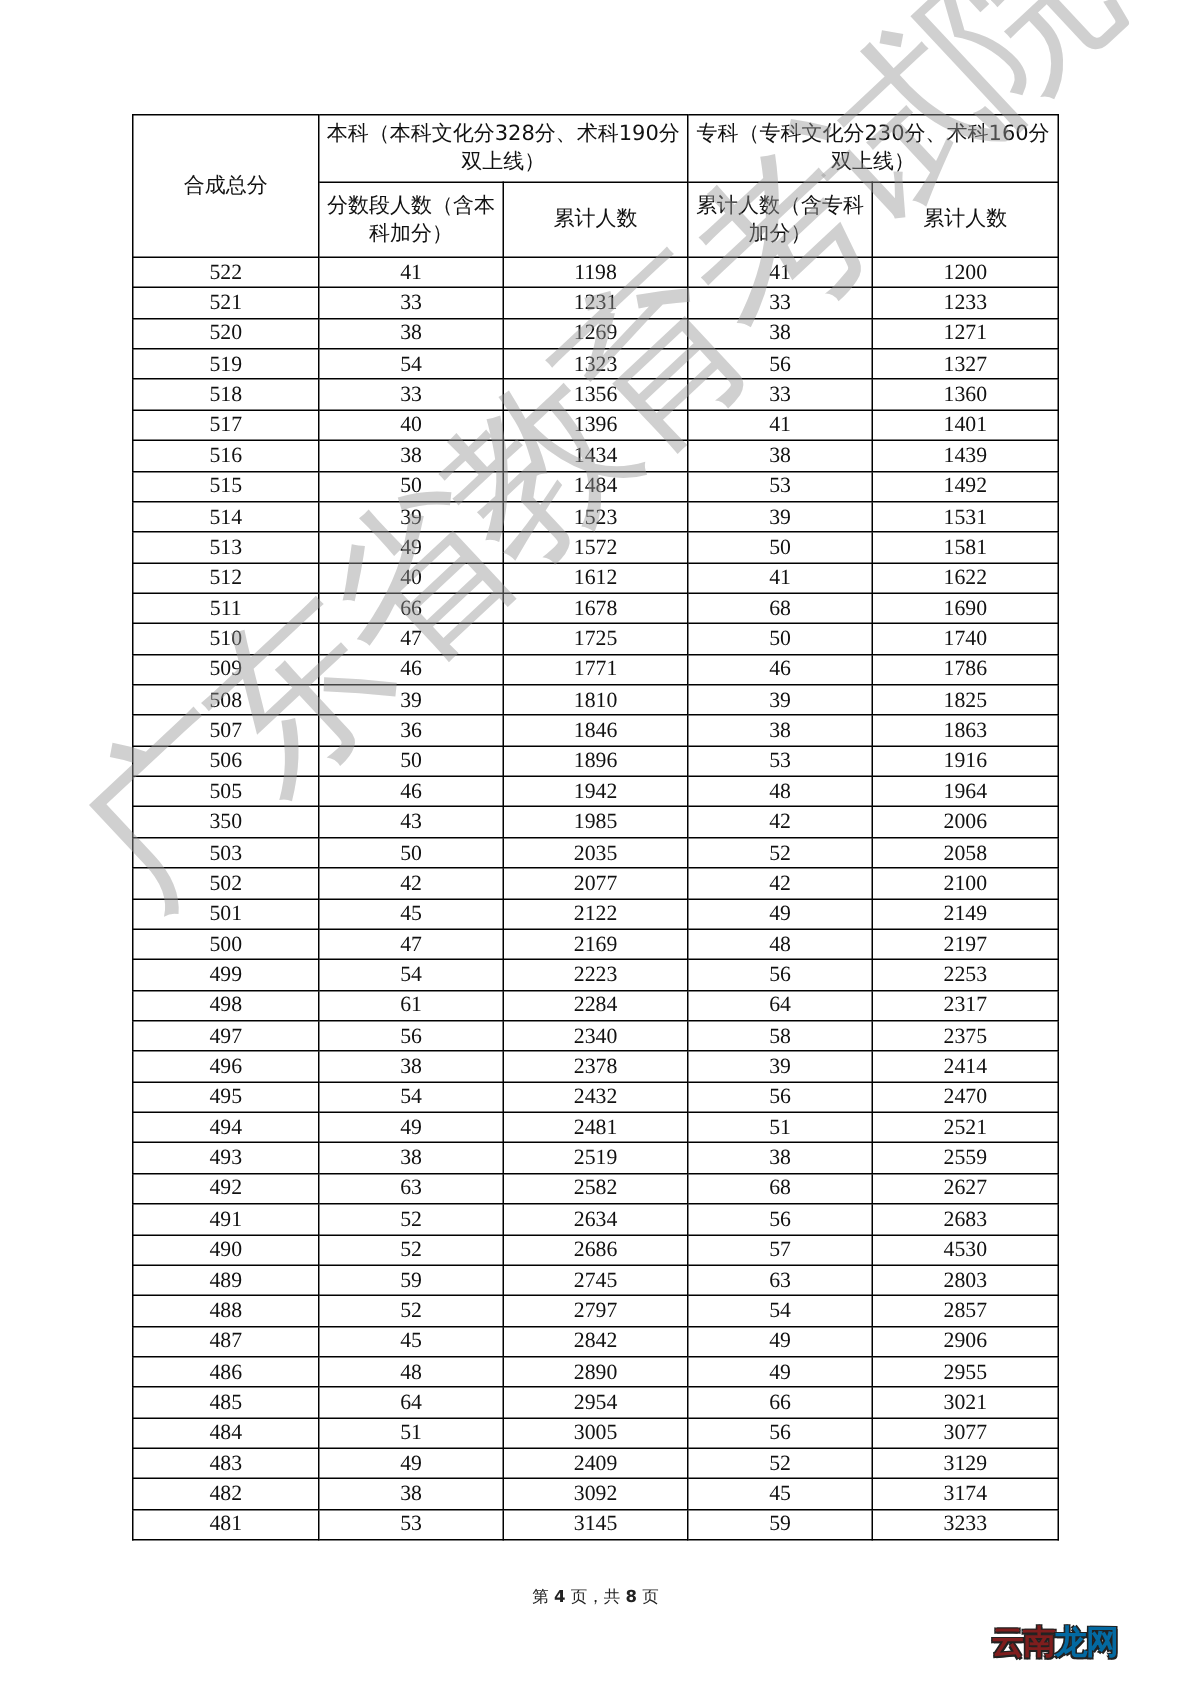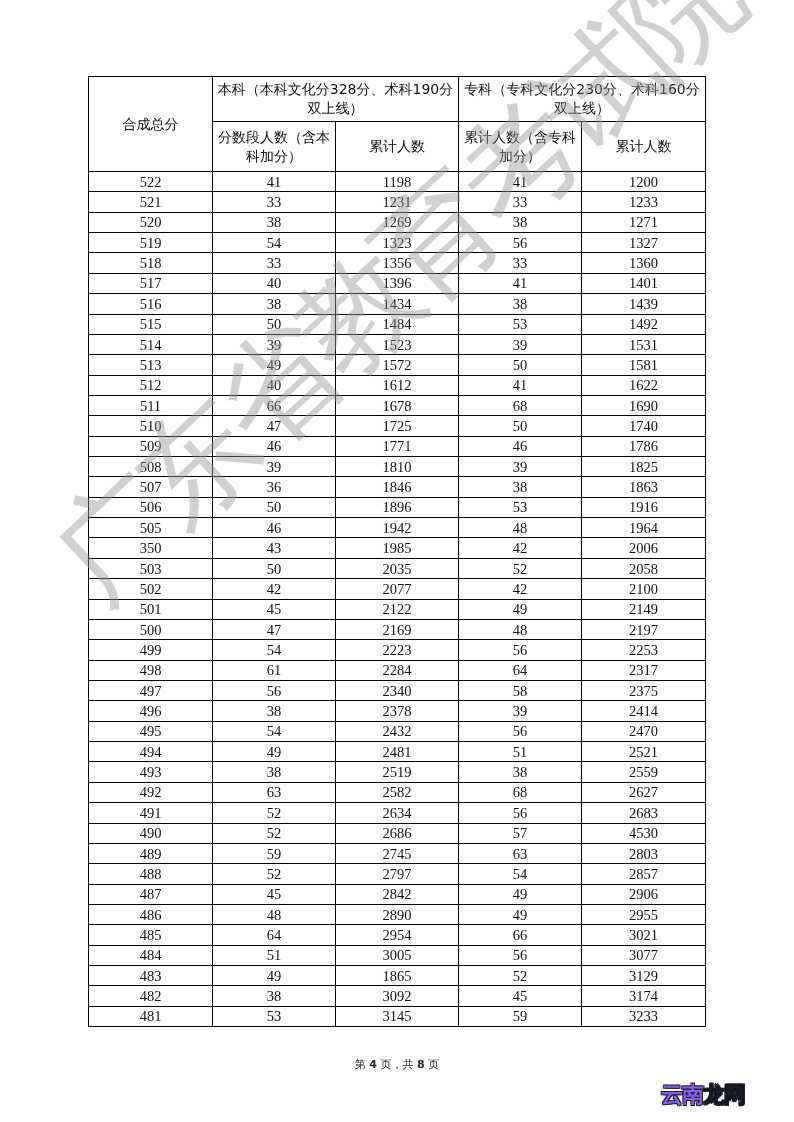--- a/index.html
+++ b/index.html
@@ -21,22 +21,22 @@
   .wm-text { position: absolute; left: 20px; top: 520px; white-space: nowrap;
     font-family: "DejaVu Sans", sans-serif; font-size: 118px; letter-spacing: -8px;
     color: rgba(150,150,150,0.45); transform: rotate(-43deg); transform-origin: left top; font-weight: 300; }
 
   .footer { position: absolute; left: 0; width: 794px; top: 1057px; text-align: center;
     font-family: "DejaVu Sans", "Liberation Sans", sans-serif; font-size: 11px; color: #222; }
   .footer b { font-weight: bold; }
 
   .logo { position: absolute; left: 661px; top: 1080px; font-family: "DejaVu Sans", sans-serif;
     font-size: 22px; font-weight: bold; letter-spacing: -1px; z-index: 3; }
-  .logo .a { color: #8b5cf6; text-shadow: -1px -1px 0 #222, 1px -1px 0 #222, -1px 1px 0 #222, 1px 1px 0 #222; }
-  .logo .b { color: #0f172a; text-shadow: -1px -1px 0 #222, 1px -1px 0 #222, -1px 1px 0 #222, 1px 1px 0 #222; }
+  .logo .a { color: #7f1d1d; text-shadow: -1px -1px 0 #222, 1px -1px 0 #222, -1px 1px 0 #222, 1px 1px 0 #222; }
+  .logo .b { color: #0369a1; text-shadow: -1px -1px 0 #222, 1px -1px 0 #222, -1px 1px 0 #222, 1px 1px 0 #222; }
 </style>
 </head>
 <body>
 
 <div class="page">
 
   <table class="score">
     <colgroup>
       <col style="width:124px">
         <col style="width:123px">
@@ -331,21 +331,21 @@
         <tr class="data">
           <td>484</td>
           <td>51</td>
           <td>3005</td>
           <td>56</td>
           <td>3077</td>
         </tr>
         <tr class="data">
           <td>483</td>
           <td>49</td>
-          <td>1865</td>
+          <td>2409</td>
           <td>52</td>
           <td>3129</td>
         </tr>
         <tr class="data">
           <td>482</td>
           <td>38</td>
           <td>3092</td>
           <td>45</td>
           <td>3174</td>
         </tr>

